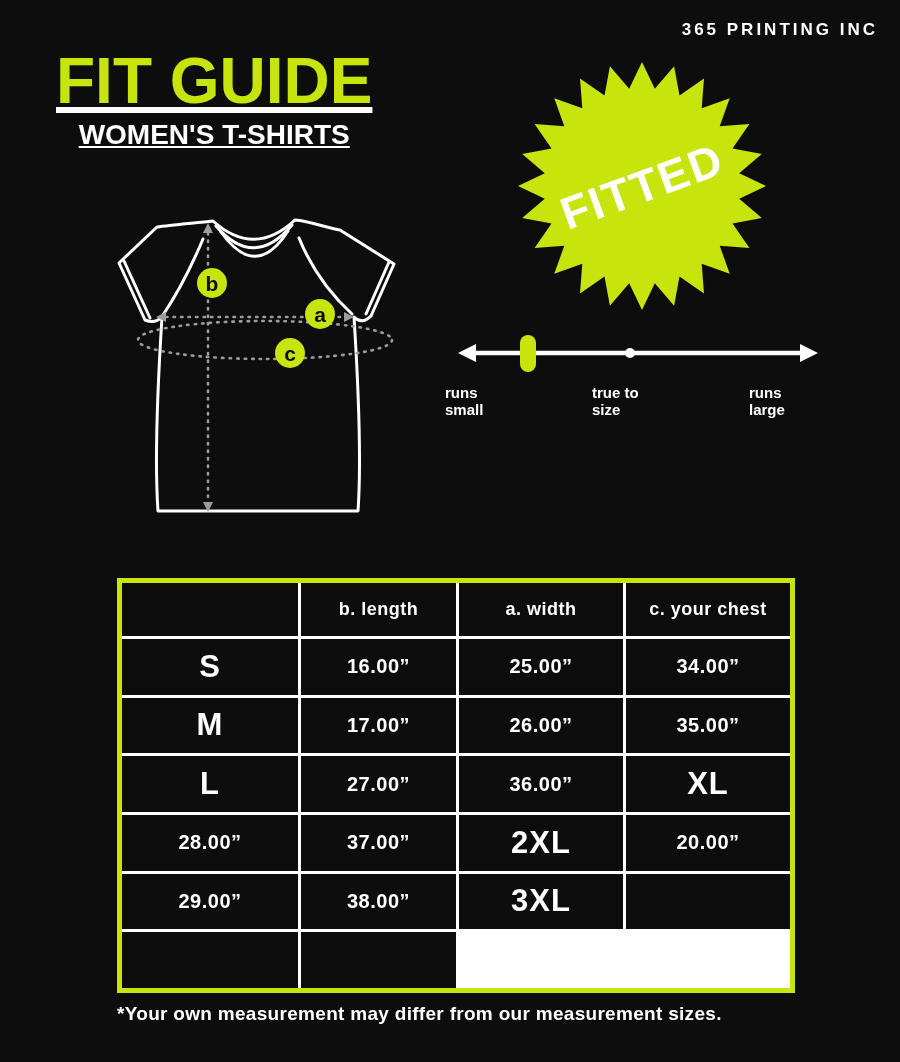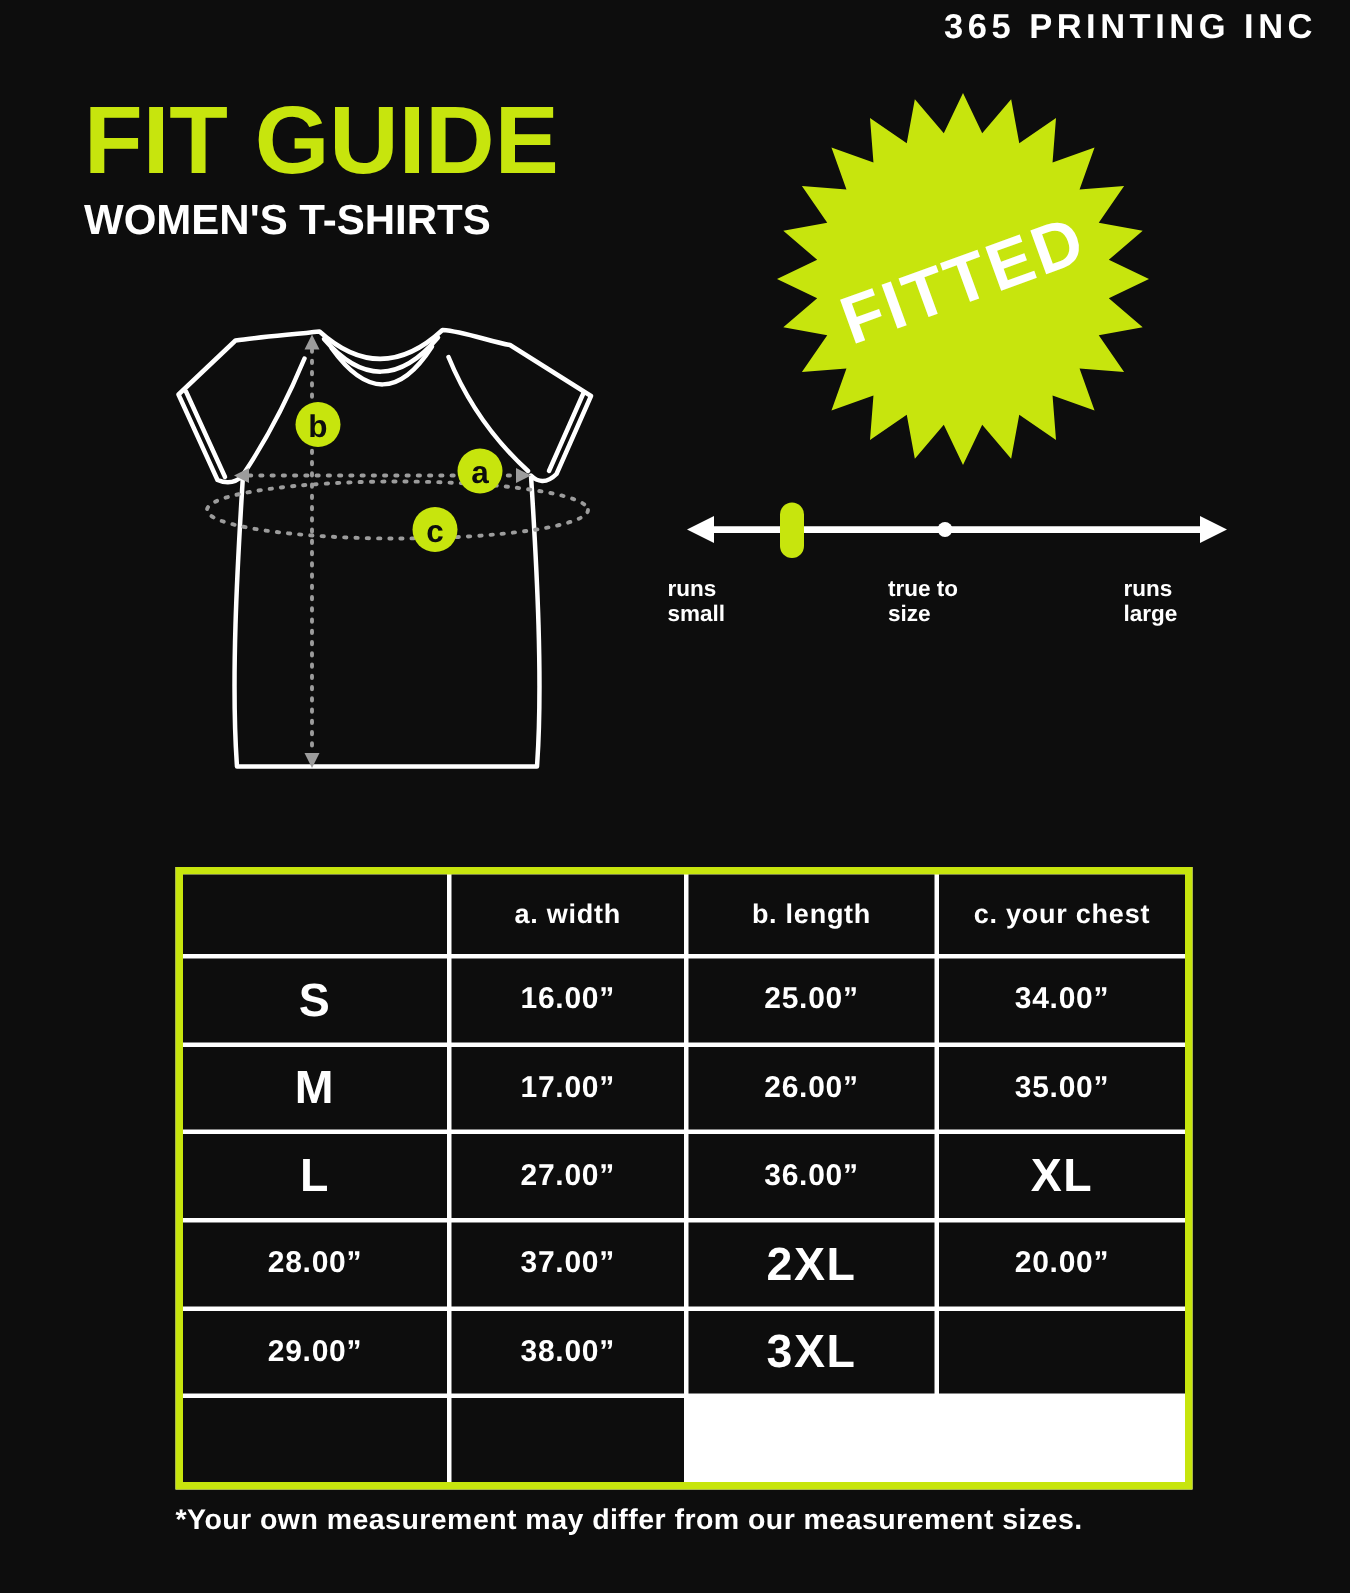--- a/index.html
+++ b/index.html
@@ -16,32 +16,33 @@
     height: 1062px;
     background: var(--bg);
     overflow: hidden;
     font-family: "Liberation Sans", sans-serif;
     font-weight: bold;
     color: #fff;
   }
 
   .brand {
     position: absolute;
-    top: 4px;
+    top: 20px;
     right: 22px;
-    font-size: 23px;
+    font-size: 17px;
     letter-spacing: 3px;
     white-space: nowrap;
   }
 
   .title-block {
     position: absolute;
-    top: 60px;
+    top: 48px;
     left: 56px;
-    text-align: left;
+    text-align: center;
+    text-decoration: underline;
   }
   .title {
     margin: 0;
     font-size: 64px;
     line-height: 1.05;
     color: var(--accent);
     white-space: nowrap;
   }
   .subtitle {
     font-size: 28px;
@@ -201,22 +202,22 @@
     <div>true to</div>
     <div>size</div>
   </div>
   <div class="scale-label right">
     <div>runs</div>
     <div>large</div>
   </div>
 
   <div class="size-table">
     <div class="cell head"></div>
+    <div class="cell head">b. length</div>
     <div class="cell head">a. width</div>
-    <div class="cell head">b. length</div>
     <div class="cell head">c. your chest</div>
 
     <div class="cell size">S</div>
     <div class="cell value">16.00”</div>
     <div class="cell value">25.00”</div>
     <div class="cell value">34.00”</div>
 
     <div class="cell size">M</div>
     <div class="cell value">17.00”</div>
     <div class="cell value">26.00”</div>

